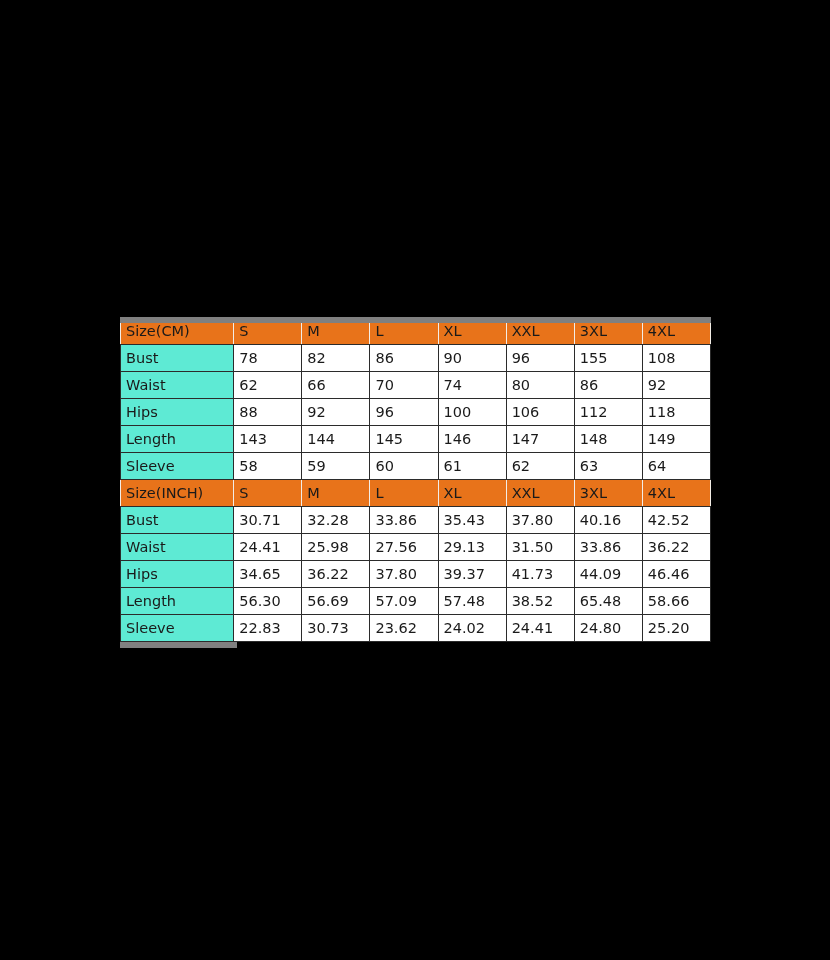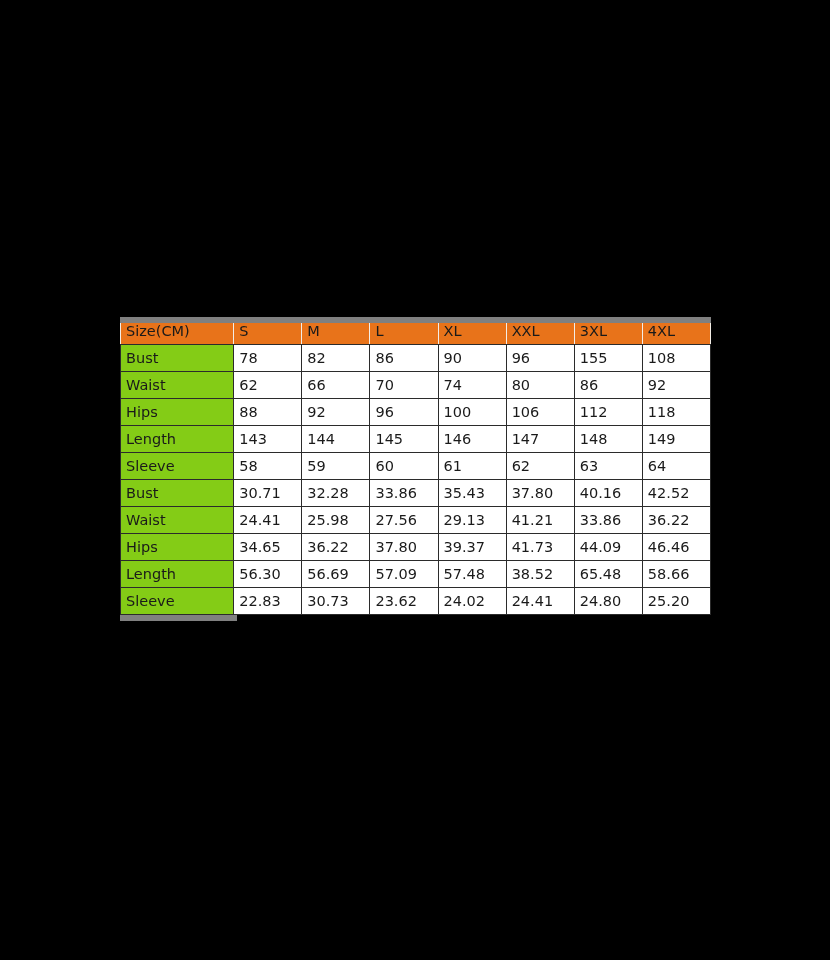--- a/index.html
+++ b/index.html
@@ -74,21 +74,21 @@
     border-color: #f3ede6;
     border-bottom-color: #2b2b2b;
     border-top-color: #2b2b2b;
   }
   tr.header-row td.label-cell {
     border-right-color: #f3ede6;
   }
 
   
   td.label-cell {
-    background: #84cc16;
+    background: #5eead4;
     border-right-color: #f3ede6;
   }
 
   
   td.data-cell {
     background: #ffffff;
   }
 </style>
 </head>
 <body>
@@ -162,37 +162,47 @@
         <tr>
           <td class="label-cell">Sleeve</td>
           <td class="data-cell">58</td>
           <td class="data-cell">59</td>
           <td class="data-cell">60</td>
           <td class="data-cell">61</td>
           <td class="data-cell">62</td>
           <td class="data-cell">63</td>
           <td class="data-cell">64</td>
         </tr>
+        <tr class="header-row">
+          <td class="label-cell">Size(INCH)</td>
+          <td class="data-cell">S</td>
+          <td class="data-cell">M</td>
+          <td class="data-cell">L</td>
+          <td class="data-cell">XL</td>
+          <td class="data-cell">XXL</td>
+          <td class="data-cell">3XL</td>
+          <td class="data-cell">4XL</td>
+        </tr>
         <tr>
           <td class="label-cell">Bust</td>
           <td class="data-cell">30.71</td>
           <td class="data-cell">32.28</td>
           <td class="data-cell">33.86</td>
           <td class="data-cell">35.43</td>
           <td class="data-cell">37.80</td>
           <td class="data-cell">40.16</td>
           <td class="data-cell">42.52</td>
         </tr>
         <tr>
           <td class="label-cell">Waist</td>
           <td class="data-cell">24.41</td>
           <td class="data-cell">25.98</td>
           <td class="data-cell">27.56</td>
           <td class="data-cell">29.13</td>
-          <td class="data-cell">41.21</td>
+          <td class="data-cell">31.50</td>
           <td class="data-cell">33.86</td>
           <td class="data-cell">36.22</td>
         </tr>
         <tr>
           <td class="label-cell">Hips</td>
           <td class="data-cell">34.65</td>
           <td class="data-cell">36.22</td>
           <td class="data-cell">37.80</td>
           <td class="data-cell">39.37</td>
           <td class="data-cell">41.73</td>

